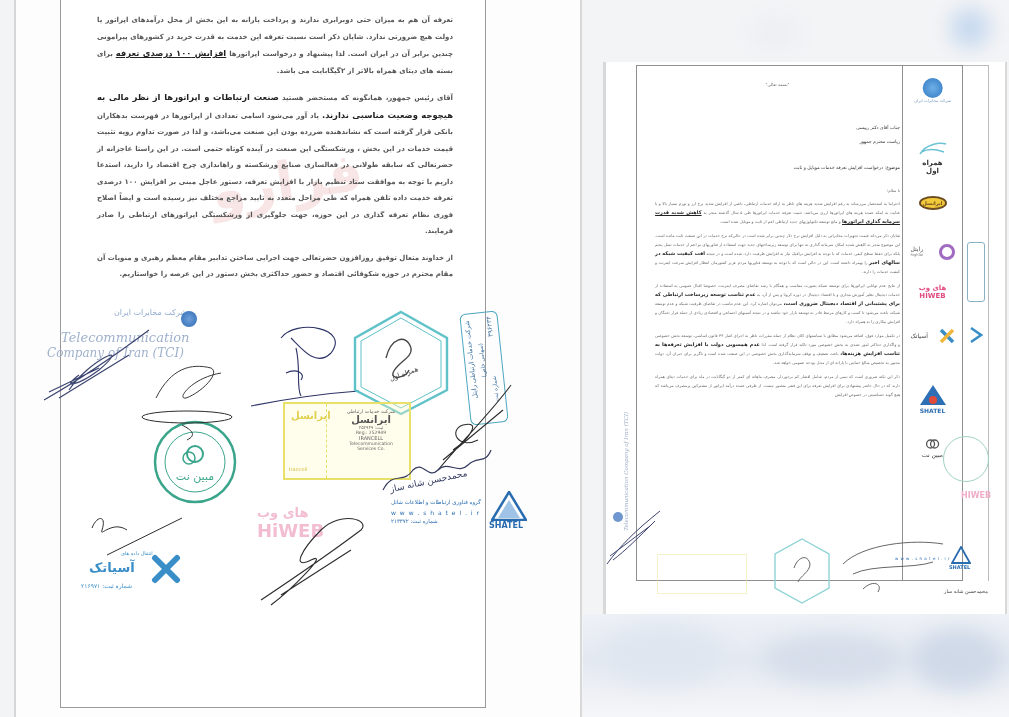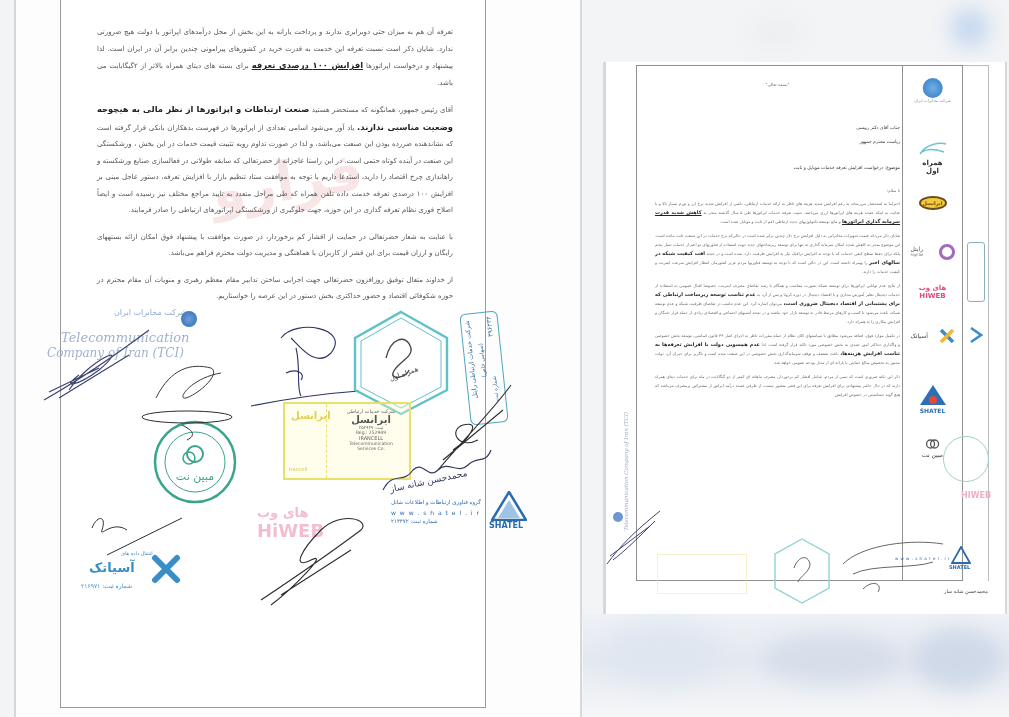--- a/index.html
+++ b/index.html
@@ -9,22 +9,22 @@
   
   .left-sheet {
     position: absolute; left: 14px; top: 0; width: 568px; height: 717px;
     background: #fdfdfd; border-left: 2px solid #d6d6d6; border-right: 2px solid #d8d8d8;
   }
   .left-frame {
     position: absolute; left: 44px; top: 0; width: 426px; height: 708px;
     border: 1px solid #9a9a9a; border-top: none; background: #fff;
   }
   .left-text {
-    position: absolute; left: 36px; top: 24px; width: 356px;
-    direction: rtl; text-align: justify; font-size: 7px; line-height: 16.5px; color: #555;
+    position: absolute; left: 36px; top: 12px; width: 356px;
+    direction: rtl; text-align: justify; font-size: 7px; line-height: 16.5px; color: #555; font-weight: bold;
   }
   .left-text p { margin-bottom: 10px; }
   .left-text b { color: #222; font-size: 8.4px; }
   .left-text u { text-decoration: underline; text-decoration-thickness: 1px; }
 
   
   .right-sheet {
     position: absolute; left: 603px; top: 62px; width: 404px; height: 553px;
     background: #fff; border-left: 3px solid #d8d8d8; border-right: 2px solid #d8d8d8;
   }
@@ -75,23 +75,20 @@
   <div class="left-frame">
 
     <div class="watermark" style="left:150px; top:150px;">فرارو</div>
 
     <div class="left-text">
       <p>
         <span>تعرفه آن هم به میزان حتی دوبرابری ندارند و پرداخت یارانه به این بخش از محل درآمدهای اپراتور یا دولت هیچ ضرورتی ندارد. شایان ذکر است نسبت تعرفه این خدمت به قدرت خرید در کشورهای پیرامونی چندین برابر آن در ایران است. لذا پیشنهاد و درخواست اپراتورها </span><b><u>افزایش ۱۰۰ درصدی تعرفه</u></b><span> برای بسته های دیتای همراه بالاتر از ۲گیگابایت می باشد.</span>
       </p>
       <p>
         <span>آقای رئیس جمهور، همانگونه که مستحضر هستید </span><b>صنعت ارتباطات و اپراتورها از نظر مالی به هیچوجه وضعیت مناسبی ندارند.</b><span> یاد آور می‌شود اسامی تعدادی از اپراتورها در فهرست بدهکاران بانکی قرار گرفته است که نشاندهنده ضررده بودن این صنعت می‌باشد، و لذا در صورت تداوم رویه تثبیت قیمت خدمات در این بخش ، ورشکستگی این صنعت در آینده کوتاه حتمی است. در این راستا عاجزانه از حضرتعالی که سابقه طولانی در فعالسازی صنایع ورشکسته و راهاندازی چرخ اقتصاد را دارید، استدعا داریم با توجه به موافقت ستاد تنظیم بازار با افزایش تعرفه، دستور عاجل مبنی بر افزایش ۱۰۰ درصدی تعرفه خدمت داده تلفن همراه که طی مراحل متعدد به تایید مراجع مختلف نیز رسیده است و ایضاً اصلاح فوری نظام تعرفه گذاری در این حوزه، جهت جلوگیری از ورشکستگی اپراتورهای ارتباطی را صادر فرمایند.</span>
-      </p>
-      <p>
-        <span>با عنایت به شعار حضرتعالی در حمایت از اقشار کم برخوردار، در صورت موافقت با پیشنهاد فوق امکان ارائه بستههای رایگان و ارزان قیمت برای این قشر از کاربران با هماهنگی و مدیریت دولت محترم فراهم می‌باشد.</span>
       </p>
       <p>
         <span>از خداوند متعال توفیق روزافزون حضرتعالی جهت اجرایی ساختن تدابیر مقام معظم رهبری و منویات آن مقام محترم در حوزه شکوفائی اقتصاد و حضور حداکثری بخش دستور در این عرصه را خواستاریم.</span>
       </p>
     </div>
 
     <div class="stamp" style="left:-14px; top:308px; width:150px; height:60px;">
       <div style="position:absolute; right:10px; top:0; font-size:8px; color:#8fa9d0; direction:rtl;">شرکت مخابرات ایران</div>
       <div style="position:absolute; right:0; top:3px; width:16px; height:16px; border-radius:50%; background:radial-gradient(circle,#6e9fd8,#2e6bb5);"></div>
       <div style="position:absolute; left:14px; top:22px; font-family:'DejaVu Serif',serif; font-style:italic; font-size:13px; color:#9fb1cc;">Telecommunication</div>

